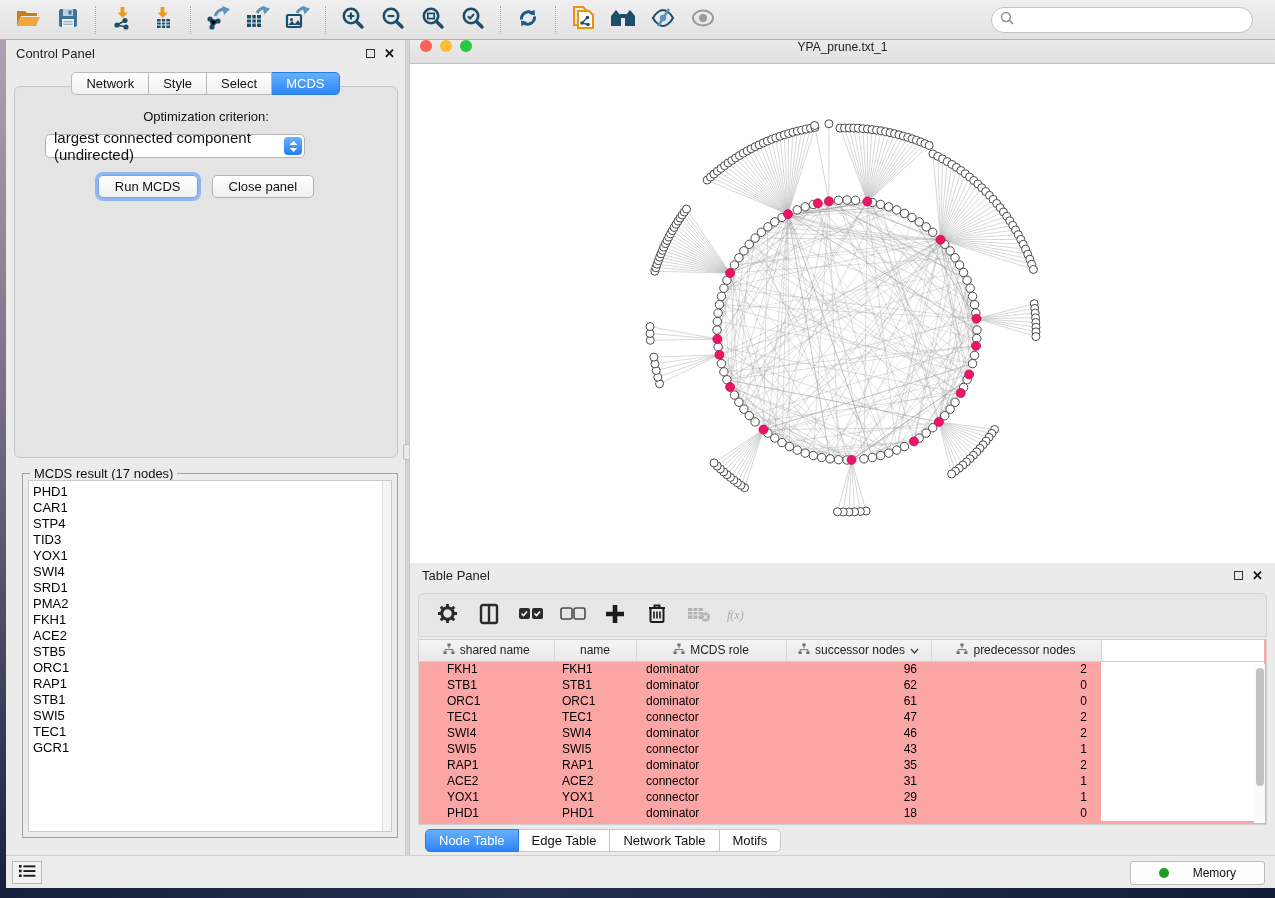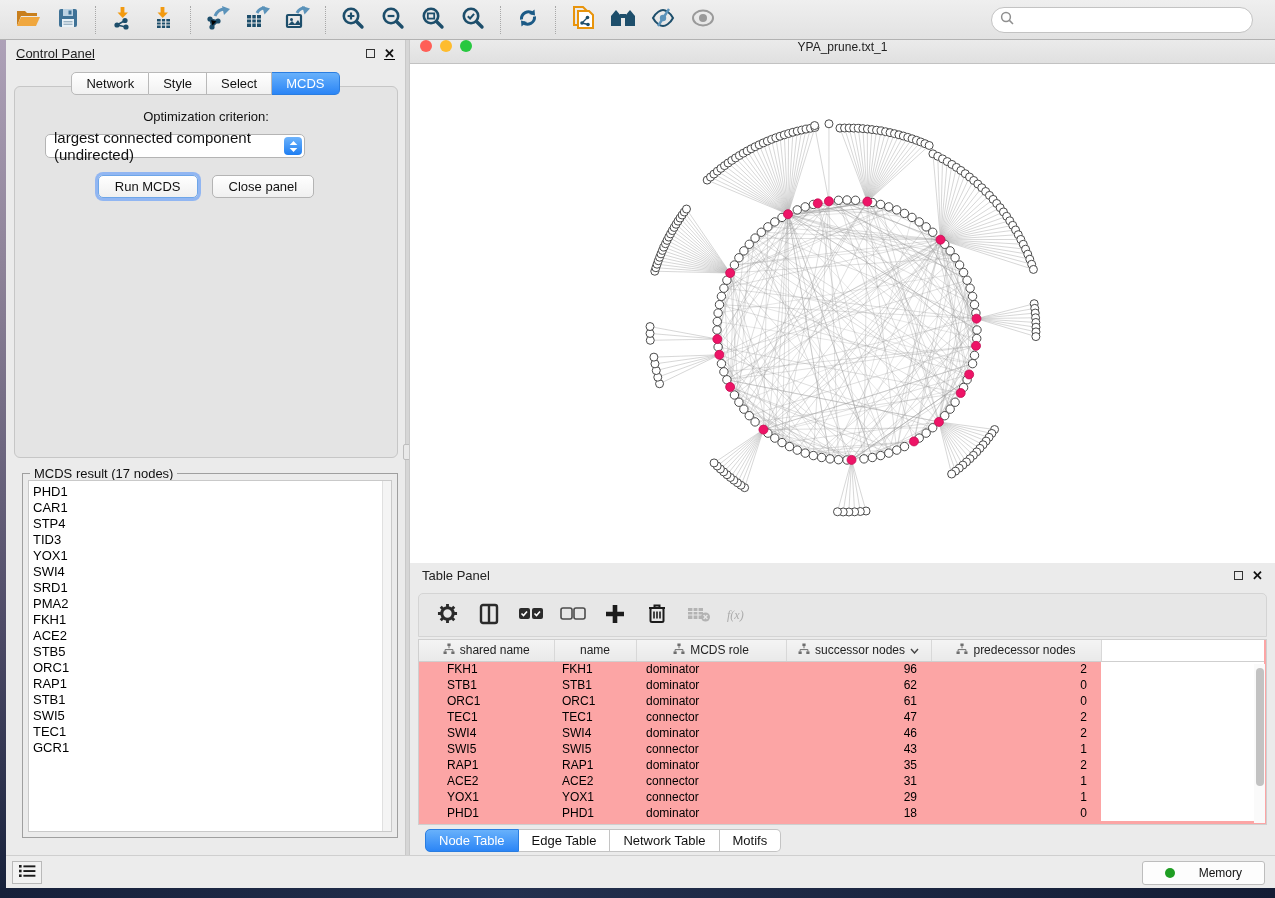--- a/index.html
+++ b/index.html
@@ -18,21 +18,21 @@
   .tb-sep { width:1px; height:28px; border-left:1px dotted #a8a8a8; margin:0 7px; }
   .search-box { position:absolute; right:22px; top:7px; width:262px; height:26px;
     background:#fff; border:1px solid #c3c3c3; border-radius:13px;
     display:flex; align-items:center; padding:0 8px; }
   .search-box input { border:none; outline:none; flex:1; font-size:12px; background:transparent;
     font-family:"Liberation Sans",sans-serif; }
 
   
   .control-panel { position:absolute; left:6px; top:40px; width:400px; height:815px;
     background:#ebebeb; border-right:1px solid #c9c9c9; }
-  .cp-header { height:26px; display:flex; align-items:center; padding:0 10px;text-decoration:underline; }
+  .cp-header { height:26px; display:flex; align-items:center; padding:0 10px; }
   .cp-title { font-size:13px; color:#222; }
   .win-icons { margin-left:auto; display:flex; gap:9px; align-items:center; }
   .float-box { width:9px; height:9px; border:1.5px solid #333; display:inline-block; }
   .close-x { font-size:13px; font-weight:700; color:#111; line-height:9px; }
 
   .cp-tabs { display:flex; justify-content:center; margin-top:6px; position:relative; z-index:2; }
   .cp-tab { font-size:13px; padding:3px 14px; background:linear-gradient(#ffffff,#f1f1f1);
     border:1px solid #b9b9b9; border-left:none; color:#111; }
   .cp-tab:first-child { border-left:1px solid #b9b9b9; border-radius:5px 0 0 5px; }
   .cp-tab:last-child { border-radius:0 5px 5px 0; }
@@ -117,21 +117,21 @@
   .tp-tab:last-child { border-radius:0 5px 5px 0; }
   .tp-tab.active { background:linear-gradient(#68b1fb,#2b85f6); color:#fff; border-color:#2a7de0; }
 
   
   .status-bar { position:absolute; left:6px; top:855px; width:1269px; height:33px;
     background:#ececec; border-top:1px solid #cfcfcf; }
   .list-btn { position:absolute; left:6px; top:5px; width:30px; height:23px; background:#f2f2f2;
     border:1px solid #b9b9b9; display:flex; align-items:center; justify-content:center; }
   .memory-btn { position:absolute; right:10px; top:5px; height:24px; background:#fdfdfd;
     border:1px solid #bdbdbd; border-radius:3px; display:flex; align-items:center; gap:24px;
-    padding:0 22px; font-size:12px; color:#111; }
+    padding:0 28px; font-size:12px; color:#111; }
   .mem-dot { width:10px; height:10px; border-radius:50%; background:#1f9e23; }
 </style>
 </head>
 <body>
 
 <div class="screen">
 
   <div class="toolbar">
     <button class="tb-btn">
         <span>

